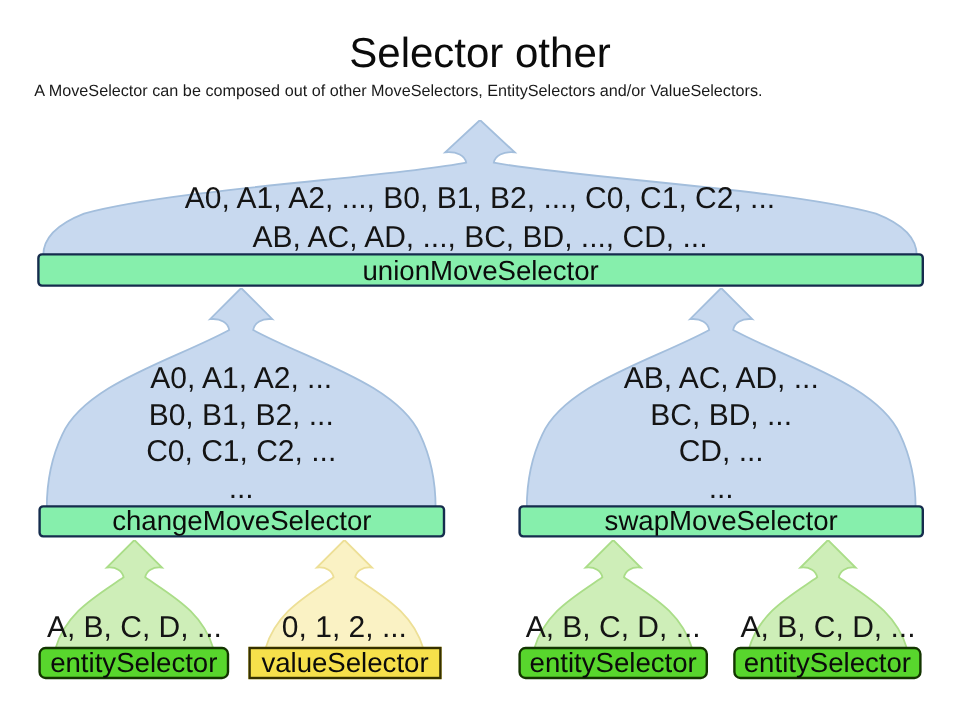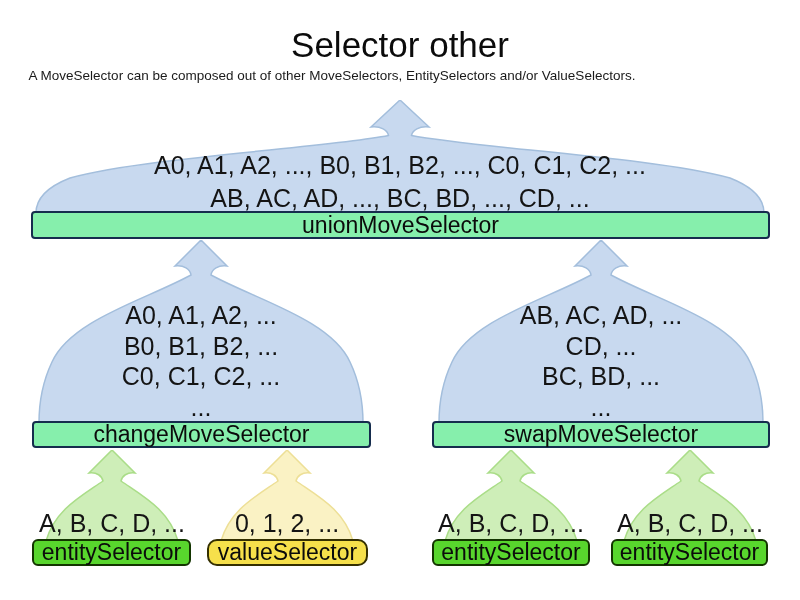--- a/index.html
+++ b/index.html
@@ -25,21 +25,21 @@
   .dometext.u{line-height:33px;}
   .dometext.m{line-height:30.5px;}
   .dometext.s{line-height:26px;}
   .bar{
     position:absolute;z-index:2;box-sizing:border-box;
     display:flex;align-items:center;justify-content:center;
     font-size:23px;color:#0b0b0b;white-space:nowrap;
   }
   .bar.blue-bar{background:#86efac;border:2px solid #152C4D;border-radius:4px;}
   .bar.green-bar{background:#58D62D;border:2px solid #133500;border-radius:6px;}
-  .bar.yellow-bar{background:#F6E04B;border:2px solid #353000;border-radius:10px;}
+  .bar.yellow-bar{background:#F6E04B;border:2px solid #353000;border-radius:0;}
 </style>
 </head>
 <body>
 
 <div class="canvas">
 
   <div class="title">Selector other</div>
   <div class="subtitle">A MoveSelector can be composed out of other MoveSelectors, EntitySelectors and/or ValueSelectors.</div>
 
   <svg class="dome" style="left:30px;top:100px" width="740" height="113" viewBox="0 0 740 113">
@@ -60,22 +60,22 @@
     <div>C0, C1, C2, ...</div>
     <div>...</div>
   </div>
   <div class="bar blue-bar" style="left:32px;top:421px;width:339px;height:27px">changeMoveSelector</div>
 
   <svg class="dome" style="left:431px;top:240px" width="340" height="183" viewBox="0 0 340 183">
     <path class="blue" d="M170,0 L144,26 C153,25 159,29 160,35 C114,60 40,80 21,122 C11,143 8,162 8,183 L332,183 C332,162 329,143 319,122 C300,80 226,60 180,35 C181,29 187,25 196,26 Z"></path>
   </svg>
   <div class="dometext m" style="left:431px;top:300px;width:340px">
     <div>AB, AC, AD, ...</div>
+    <div>BC, BD, ...</div>
     <div>CD, ...</div>
-    <div>BC, BD, ...</div>
     <div>...</div>
   </div>
   <div class="bar blue-bar" style="left:432px;top:421px;width:338px;height:27px">swapMoveSelector</div>
 
   <svg class="dome" style="left:33px;top:450px" width="158" height="91" viewBox="0 0 158 91">
     <path class="green" d="M79,0 L56,23 C64,22 69,26 70,31 C47,47 22,60 13,91 L145,91 C136,60 111,47 88,31 C89,26 94,22 102,23 Z"></path>
   </svg>
   <div class="dometext s" style="left:18px;top:510px;width:188px">
     <div>A, B, C, D, ...</div>
   </div>

